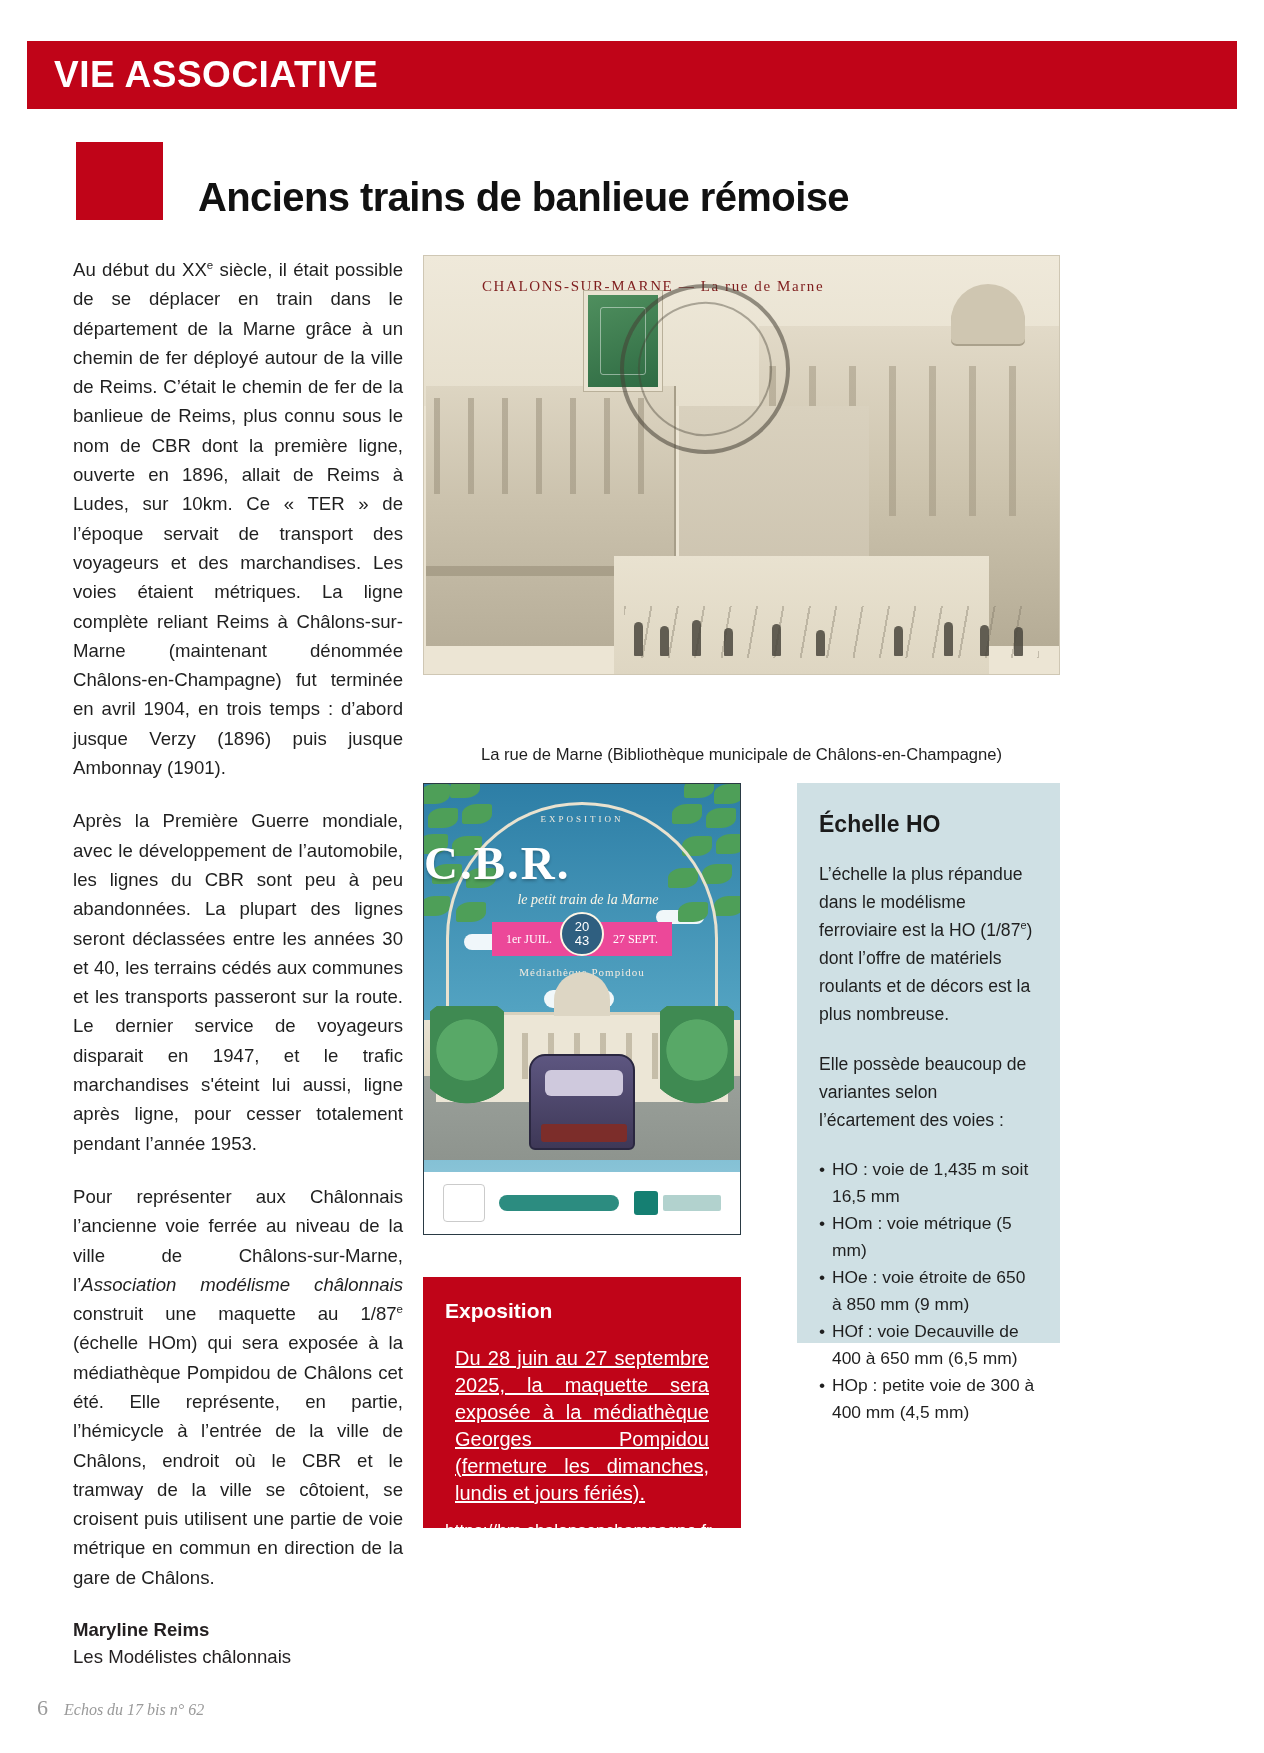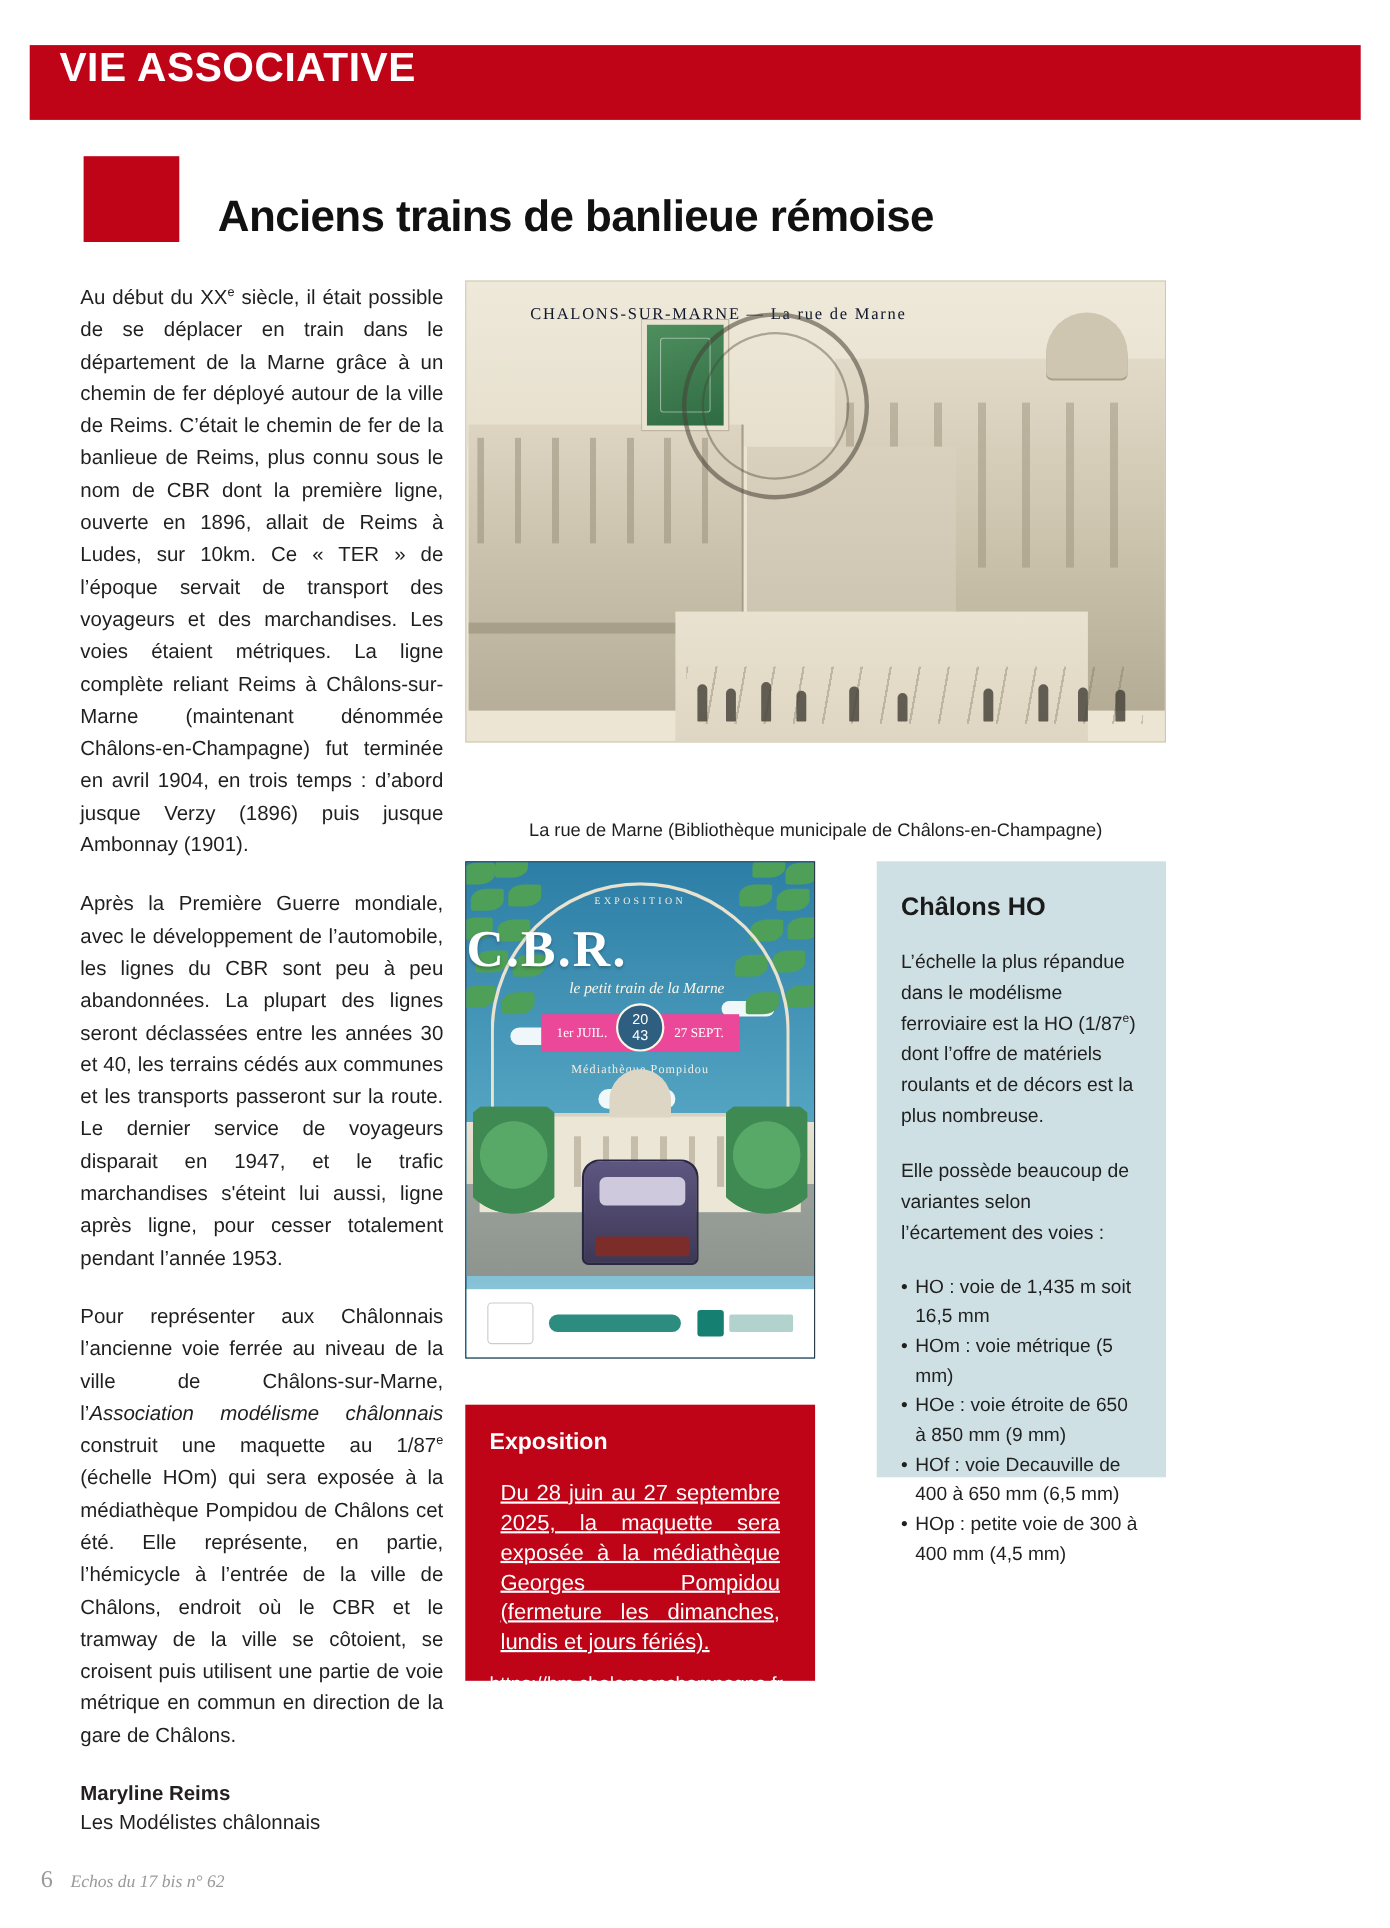--- a/index.html
+++ b/index.html
@@ -11,21 +11,21 @@
     color:#231f20;
     position:relative;
     overflow:hidden;
   }
 
   
   .banner {
     position:absolute; left:27px; top:41px;
     width:1210px; height:68px;
     background:#c00418;
-    display:flex; align-items:flex-start;
+    display:flex; align-items:center;
   }
   .banner-title {
     color:#ffffff;
     font-size:37px;
     font-weight:bold;
     letter-spacing:0.5px;
     padding-left:27px;
     font-family:"Liberation Sans", sans-serif;
   }
 
@@ -76,21 +76,21 @@
     width:637px; height:420px;
     background:#ece5d4;
     border:1px solid #cfc7b4;
     overflow:hidden;
   }
   .pc-sky { position:absolute; left:0; top:0; width:100%; height:36%;
             background:linear-gradient(#efe9da,#e6dfcd); }
   .pc-caption-top {
     position:absolute; left:58px; top:22px;
     font-family:"Liberation Serif", serif;
-    font-size:15px; letter-spacing:1.6px; color:#0f172a;
+    font-size:15px; letter-spacing:1.6px; color:#7f1d1d;
     white-space:nowrap;
   }
   .pc-bldgL {
     position:absolute; left:2px; top:130px; width:250px; height:260px;
     background:linear-gradient(180deg,#ddd5c2 0%, #cbc2ad 45%, #b7ae99 100%);
     border-right:2px solid #a79e89;
   }
   .pc-bldgL:before{
     content:""; position:absolute; left:8px; top:12px; right:8px; height:96px;
     background:repeating-linear-gradient(90deg,#9a907b 0 6px, transparent 6px 34px);
@@ -442,21 +442,21 @@
   </div>
 </div>
 
 <div class="expo-box">
   <div class="expo-title">Exposition</div>
   <p class="expo-body">Du 28 juin au 27 septembre 2025, la maquette sera exposée à la médiathèque Georges Pompidou (fermeture les dimanches, lundis et jours fériés).</p>
   <a class="expo-link" href="#">https://bm.chalonsenchampagne.fr</a>
 </div>
 
 <div class="side-box">
-  <div class="side-title">Châlons HO</div>
+  <div class="side-title">Échelle HO</div>
   <p class="side-p">L’échelle la plus répandue dans le modélisme ferroviaire est la HO (1/87<sup>e</sup>) dont l’offre de matériels roulants et de  décors est la plus nombreuse.</p>
   <p class="side-p">Elle possède beaucoup de variantes selon l’écartement des voies :</p>
   <ul class="side-list">
     <li>HO : voie de 1,435 m soit 16,5 mm</li>
     <li>HOm : voie métrique (5 mm)</li>
     <li>HOe : voie étroite de 650 à 850 mm (9 mm)</li>
     <li>HOf : voie Decauville de 400 à 650 mm (6,5 mm)</li>
     <li>HOp : petite voie de 300 à 400 mm (4,5 mm)</li>
   </ul>
 </div>

